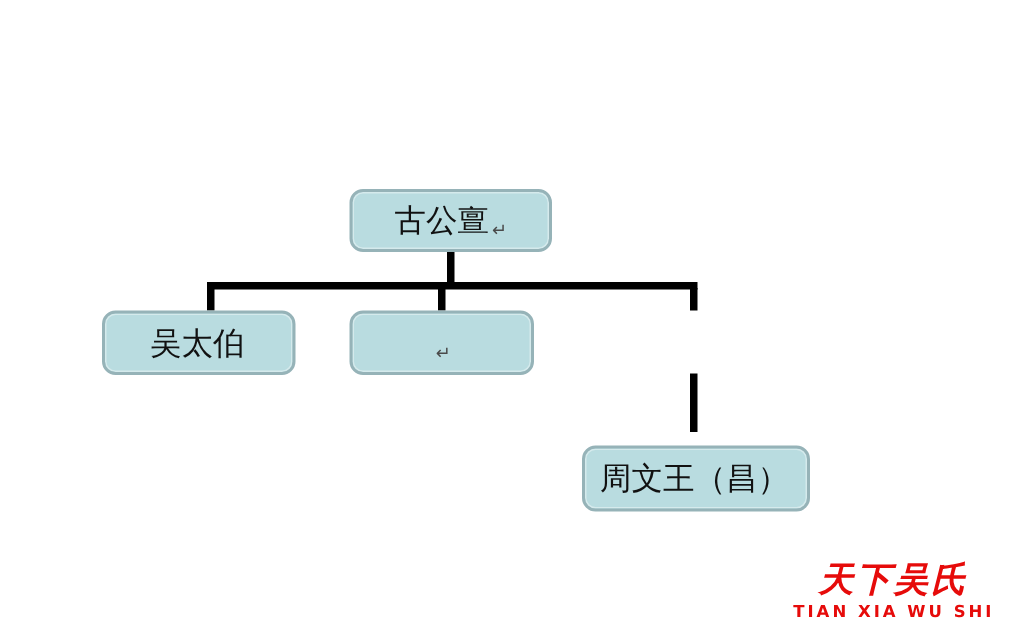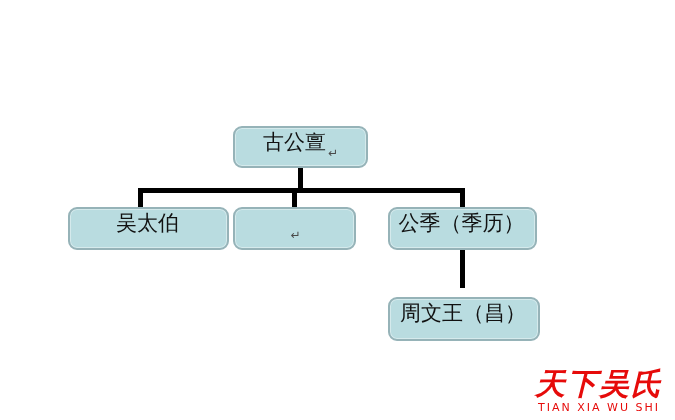--- a/index.html
+++ b/index.html
@@ -14,20 +14,21 @@
     position: absolute;
     inset: 0;
     background: #ffffff;
   }
   .node {
     position: absolute;
     background: #b9dce0;
     border: 2px solid #96b3b8;
     border-radius: 9px;
     display: flex;
+    align-items: center;
     justify-content: center;
     font-size: 21px;
     color: #111111;
     white-space: nowrap;
     box-shadow: 0 0 0 1px rgba(255,255,255,0.4) inset;
   }
   .node .label { pointer-events: none; }
   .node .mark {
     font-size: 12px;
     color: #4a4a4a;
@@ -43,28 +44,28 @@
     position: absolute;
     right: 12px;
     bottom: 6px;
     text-align: center;
     color: #e60b0a;
   }
   .logo-cn {
     font-family: "DejaVu Serif", "Liberation Serif", serif;
     font-weight: bold;
     font-style: italic;
-    font-size: 30px;
+    font-size: 23px;
     line-height: 1.05;
     letter-spacing: 2px;
     text-shadow: 1px 1px 0 #ffffff, -1px -1px 0 #ffffff;
   }
   .logo-en {
     font-family: "DejaVu Sans", "Liberation Sans", sans-serif;
-    font-weight: normal;
+    font-weight: bold;
     font-size: 11px;
     letter-spacing: 2px;
     margin-top: 2px;
   }
 </style>
 </head>
 <body>
 
 <div class="canvas">
 
@@ -73,33 +74,29 @@
   <div class="line" style="left:138px; top:192px; width:5px; height:15px;"></div>
   <div class="line" style="left:292px; top:192px; width:5px; height:15px;"></div>
   <div class="line" style="left:460px; top:192px; width:5px; height:15px;"></div>
   <div class="line" style="left:460px; top:249px; width:5px; height:39px;"></div>
 
   <div class="node" style="left:233px; top:126px; width:135px; height:42px;">
     <span class="label">古公亶</span>
     <span class="mark">↵</span>
   </div>
 
-  <div class="node" style="left:68px; top:207px; width:161px; height:43px;">
+  <div class="node" style="left:68px; top:207px; width:129px; height:43px;">
     <span class="label">吴太伯</span>
     <span class="mark"></span>
   </div>
 
   <div class="node" style="left:233px; top:207px; width:123px; height:43px;">
     <span class="mark">↵</span>
   </div>
 
-  <div class="node" style="left:388px; top:207px; width:149px; height:43px;">
-    <span class="label">公季（季历）</span>
-    <span class="mark"></span>
-  </div>
 
   <div class="node" style="left:388px; top:297px; width:152px; height:44px;">
     <span class="label">周文王（昌）</span>
     <span class="mark"></span>
   </div>
 
   <div class="logo">
     <div class="logo-cn">天下吴氏</div>
     <div class="logo-en">TIAN XIA WU SHI</div>
   </div>

